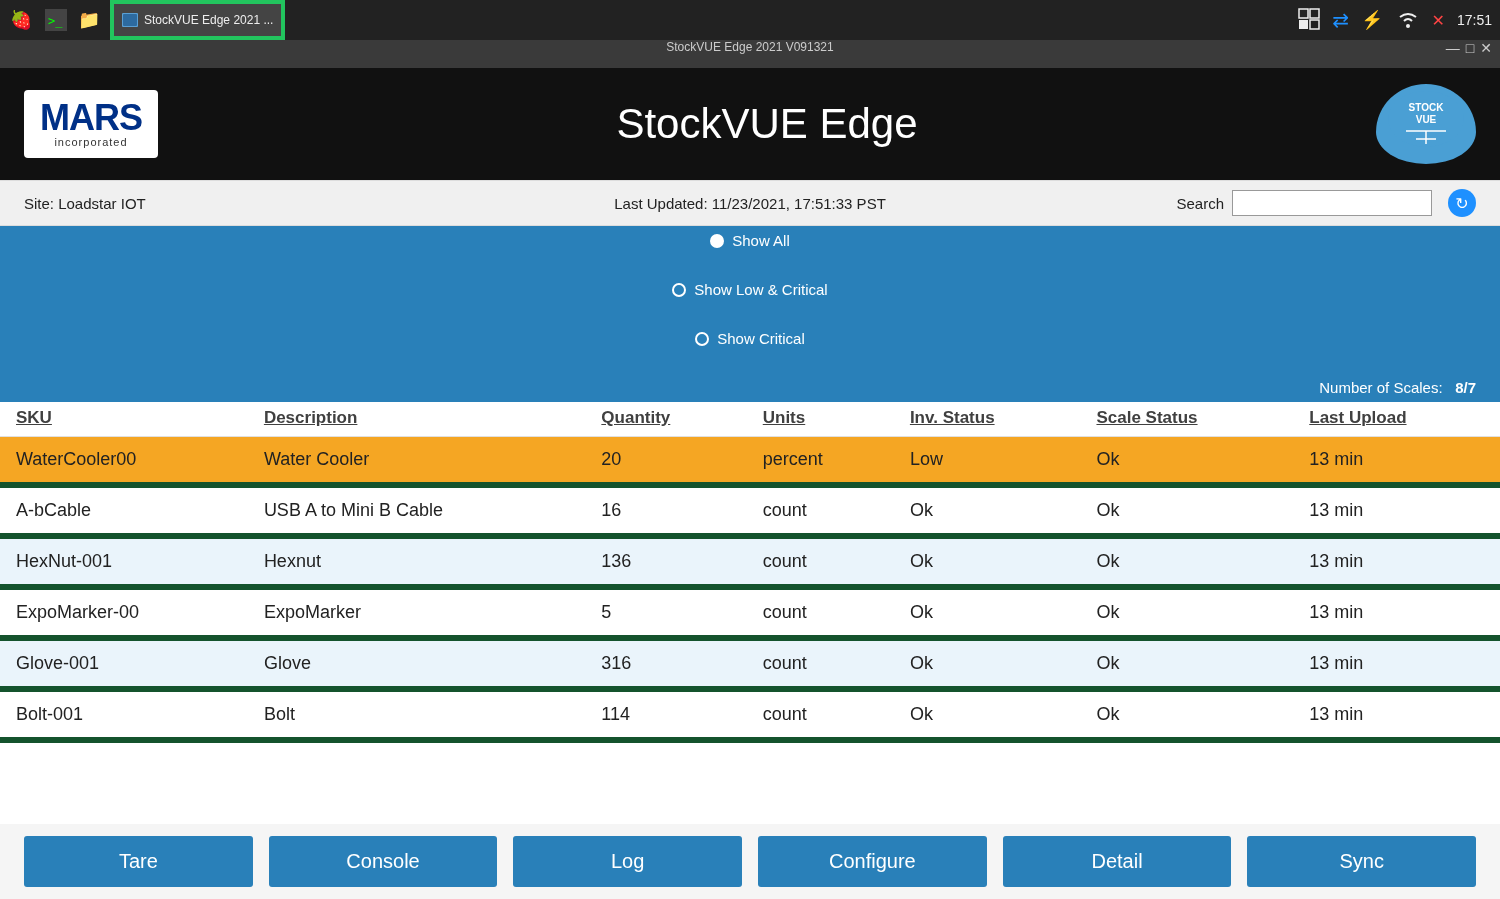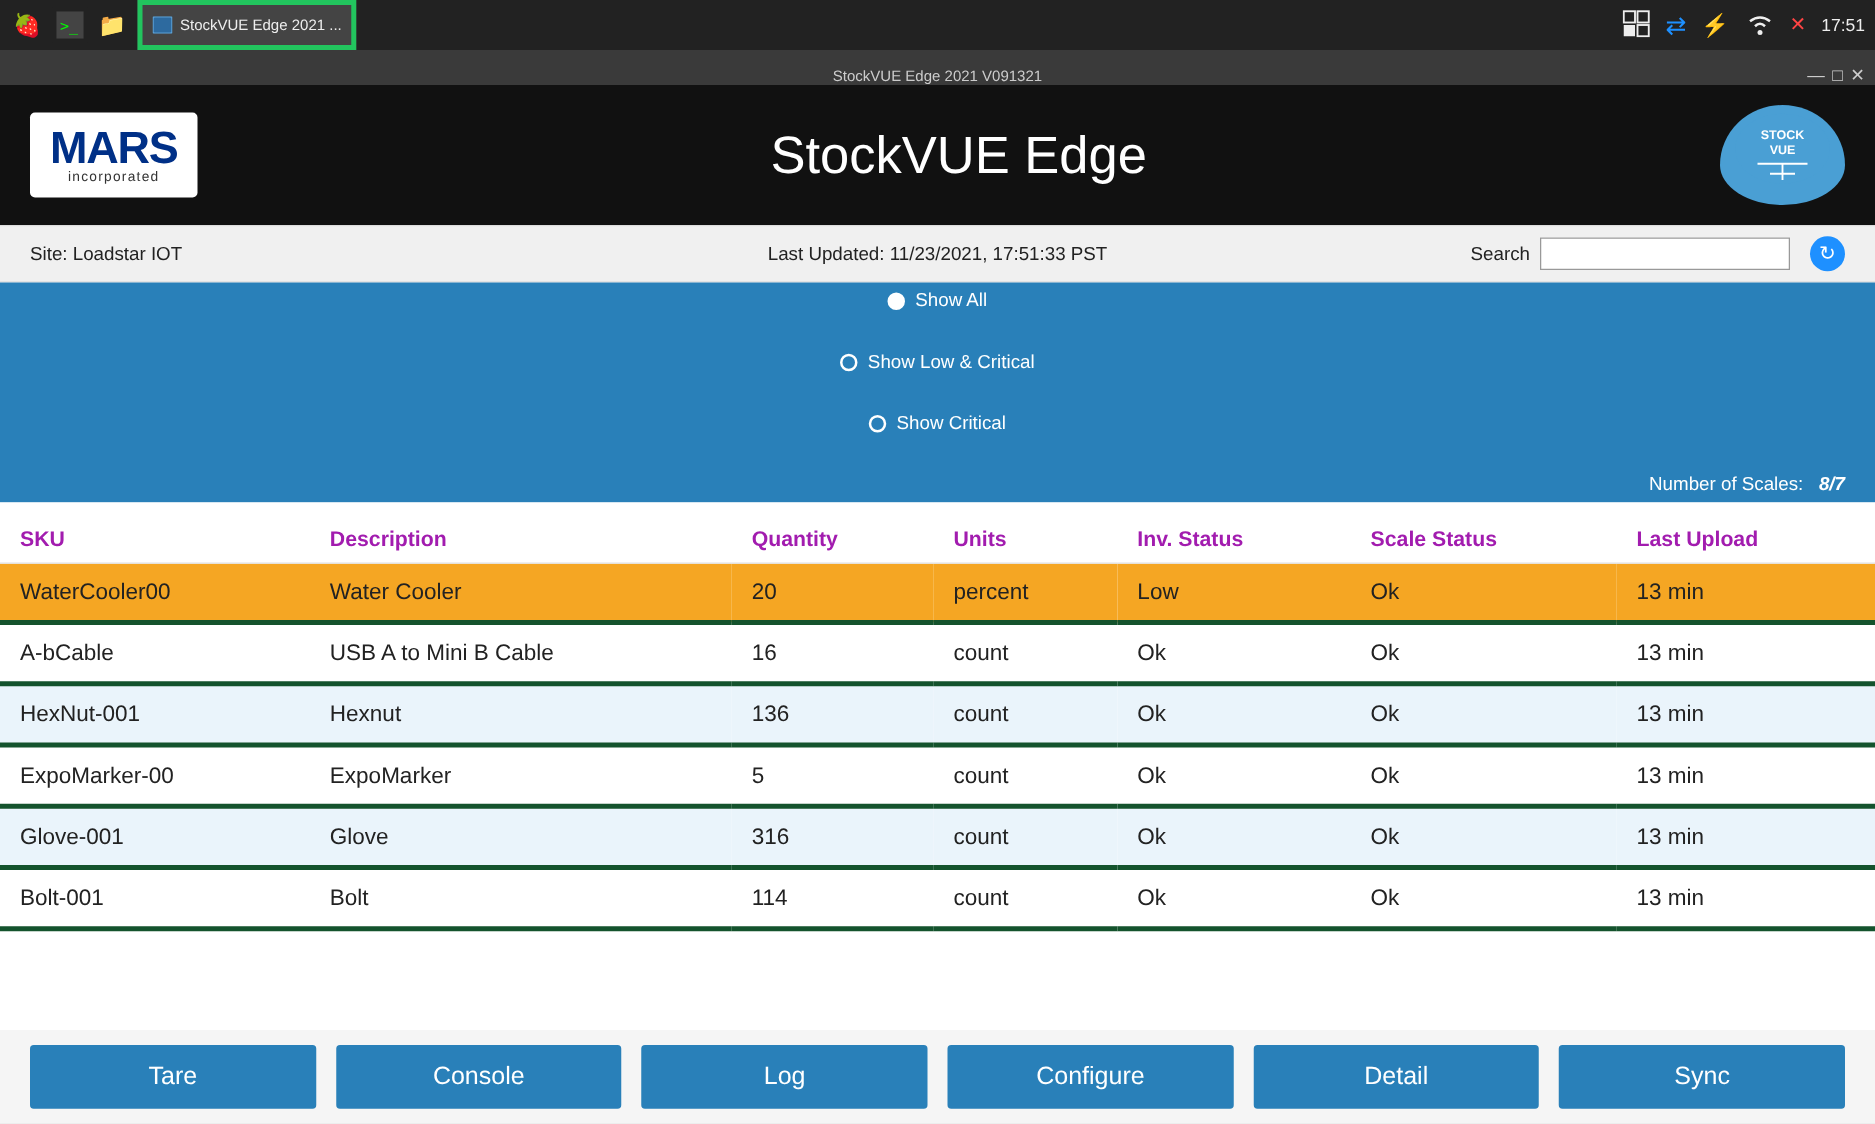--- a/index.html
+++ b/index.html
@@ -67,21 +67,21 @@
       background: #fff;
       display: flex;
       flex-direction: column;
     }
 
     
     .window-title-bar {
       background: #3a3a3a;
       height: 28px;
       display: flex;
-      align-items: flex-end;
+      align-items: flex-start;
       justify-content: center;
       color: #ccc;
       font-size: 12px;
       position: relative;
     }
     .window-controls {
       position: absolute;
       right: 8px;
       display: flex;
       gap: 6px;
@@ -225,21 +225,20 @@
       background: transparent;
     }
     .filter-right {
       margin-left: auto;
       color: #fff;
       font-size: 15px;
     }
     .scale-count {
       color: #fff;
       font-weight: bold;
-      font-style: italic;
     }
 
     
     .table-area {
       flex: 1;
       overflow: hidden;
       position: relative;
       background: #fff;
     }
     .table-scroll {
@@ -247,30 +246,31 @@
       overflow-y: auto;
       overflow-x: auto;
     }
 
     table {
       width: 100%;
       border-collapse: collapse;
       min-width: 900px;
     }
     thead th {
-      color: #a21caf;
+      color: #404040;
       font-size: 17px;
       font-weight: 600;
       text-align: left;
-      padding: 20px 16px 8px 16px;
+      padding: 6px 16px 8px 16px;
       border-bottom: 1px solid #e0e0e0;
       background: #fff;
+      text-decoration: underline;
     }
     tbody tr {
-      border-bottom: 4px solid #14532d;
+      border-bottom: 6px solid #14532d;
     }
     tbody tr:nth-child(odd) {
       background: #eaf4fb;
     }
     tbody tr:nth-child(even) {
       background: #fff;
     }
     tbody tr.highlighted {
       background: #f5a623 !important;
     }

